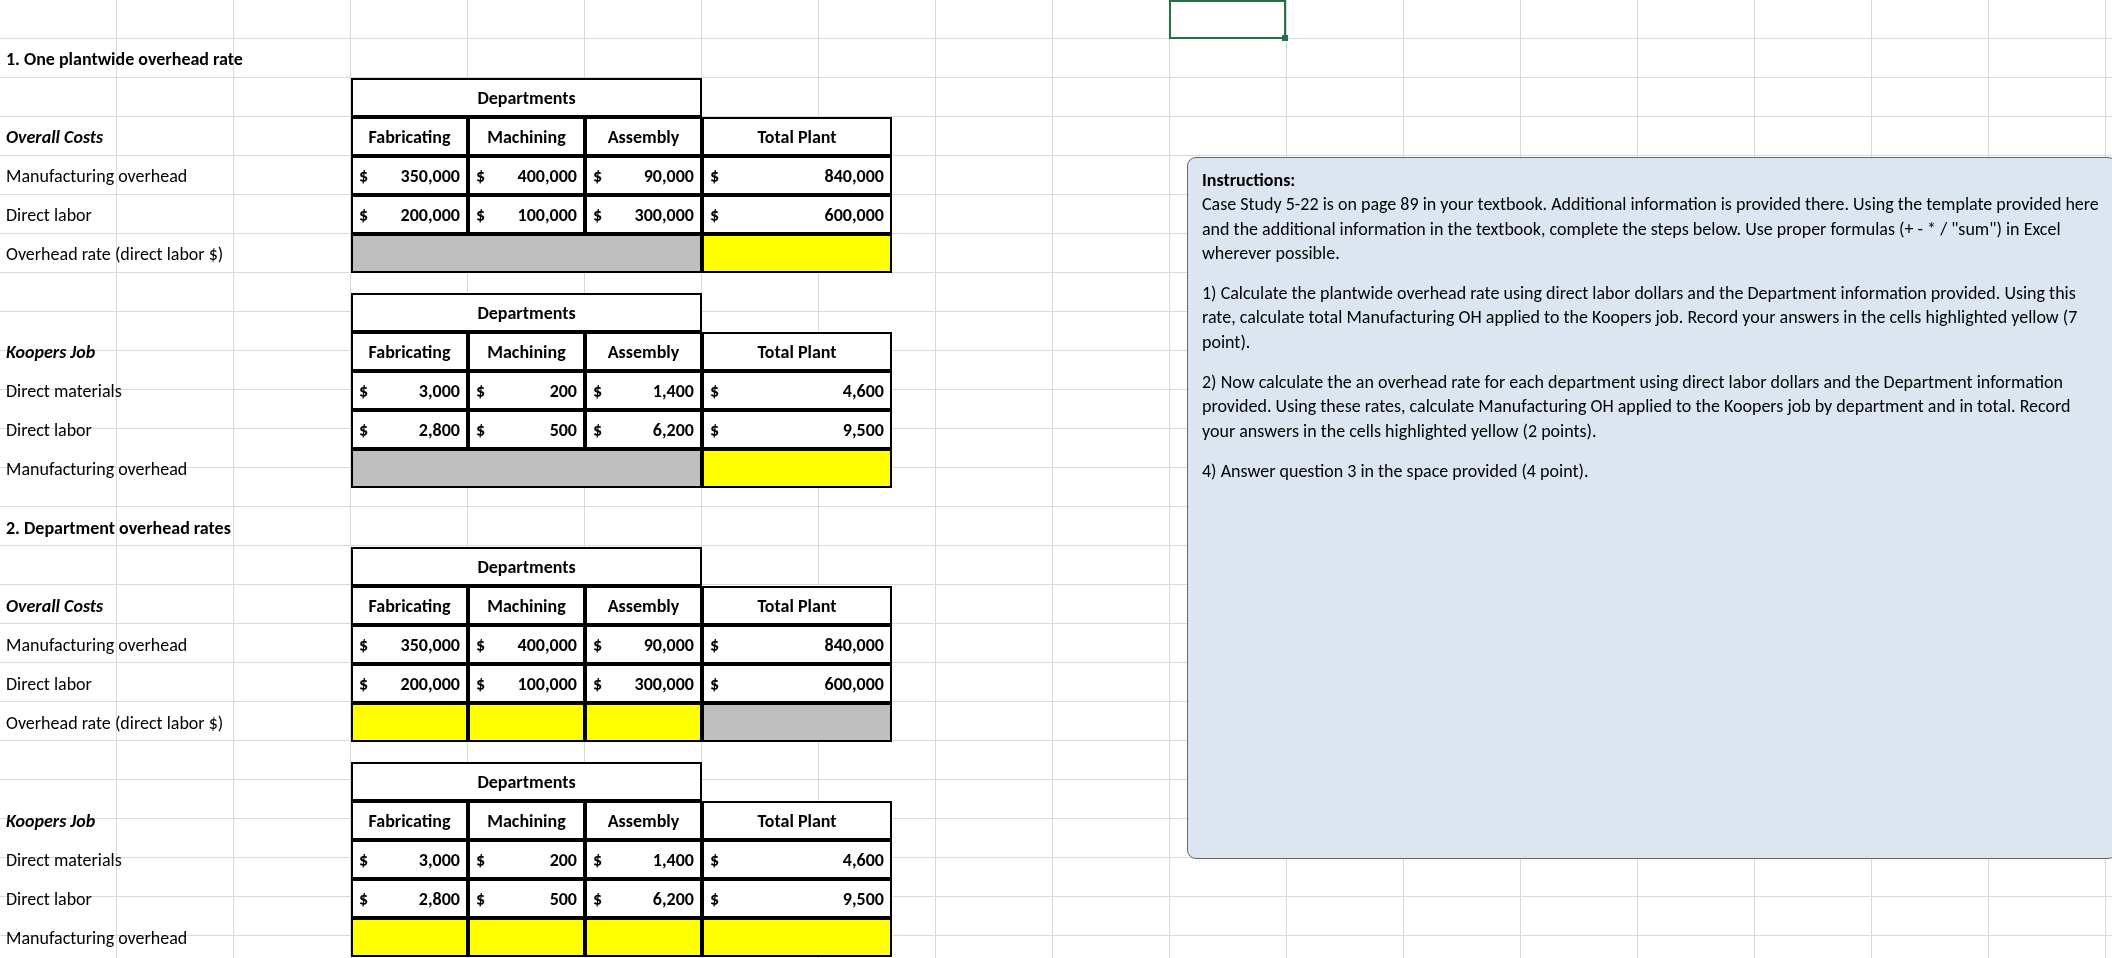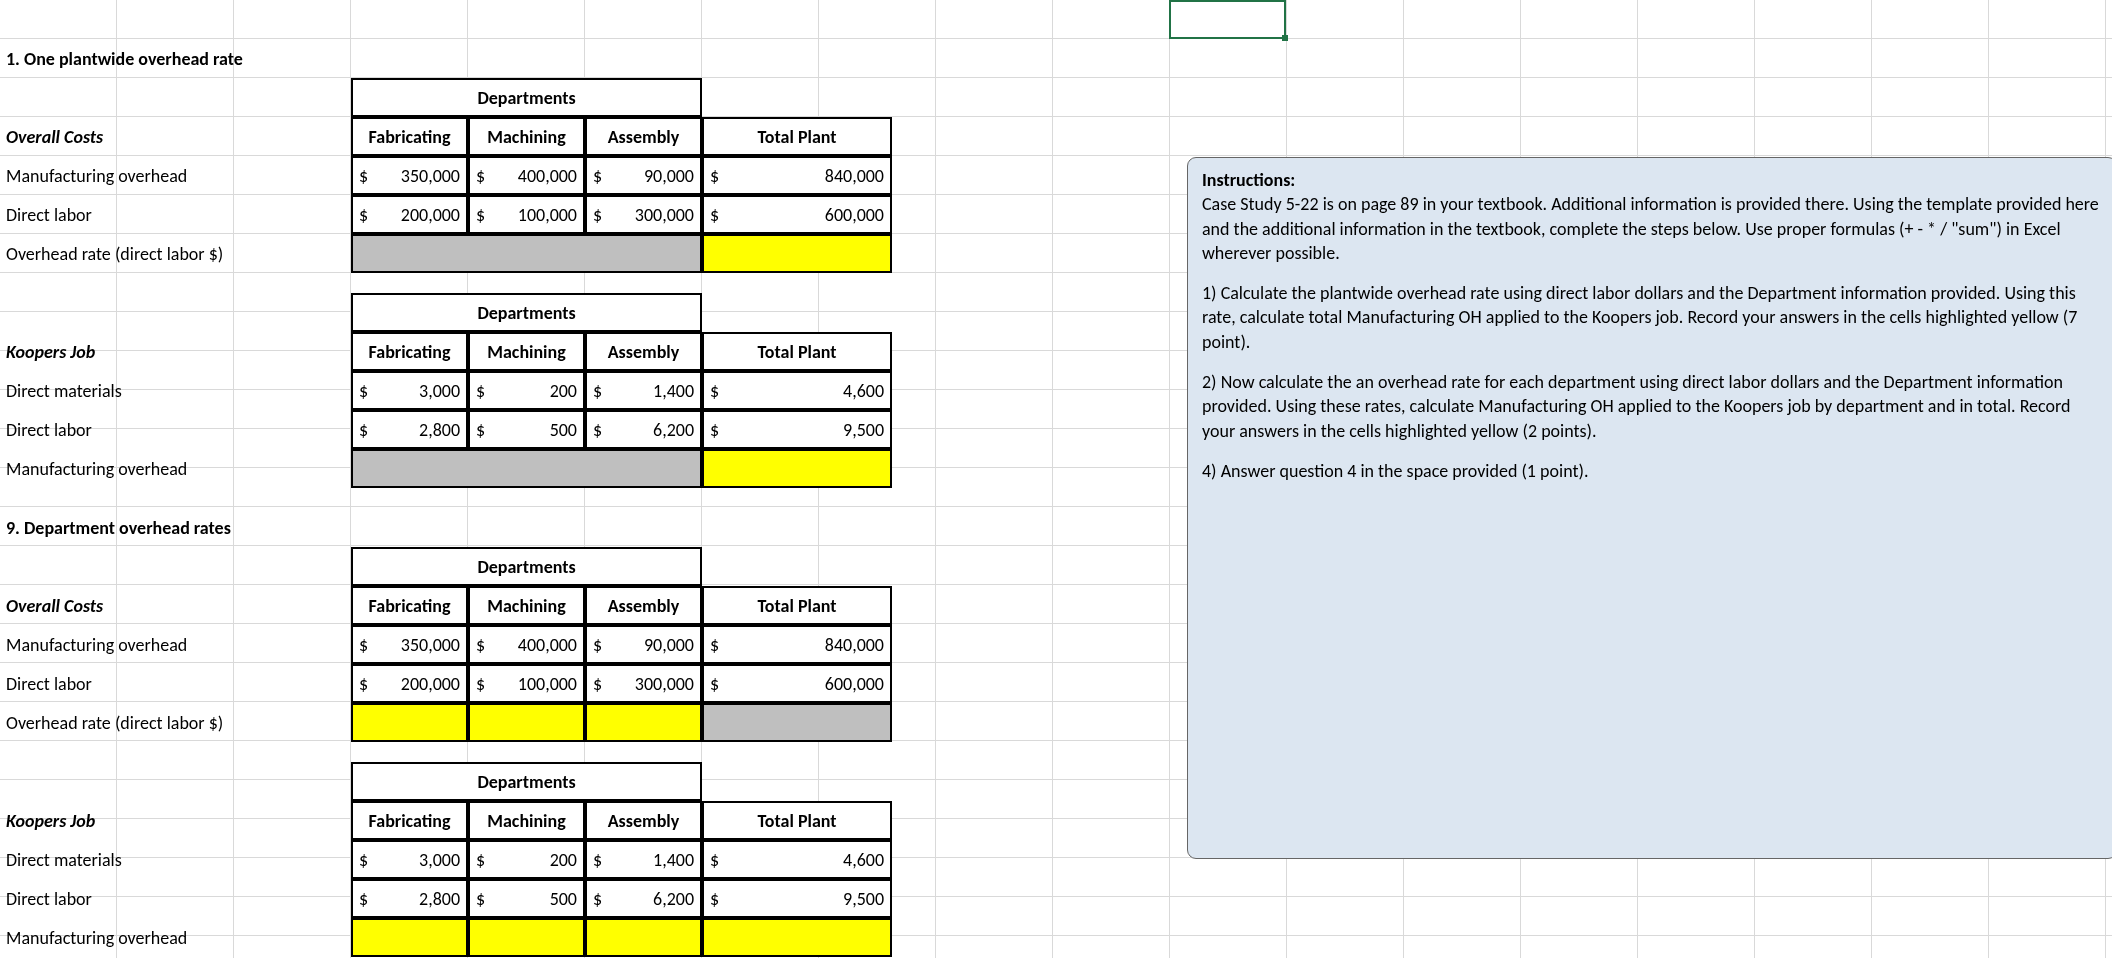--- a/index.html
+++ b/index.html
@@ -30,21 +30,21 @@
     padding: 4px 6px;
     display: flex;
     align-items: center;
     white-space: nowrap;
     overflow: hidden;
   }
   .bold  { font-weight: 700; }
   .italic{ font-style: italic; }
   .center{ justify-content: center; }
 
-  .dollar { justify-content: space-between; }
+  .dollar { justify-content: space-between; font-weight: bold; }
   .dollar::before { content: "$"; }
 
   .border-box { border: 2px solid #000; background: #fff; }
 
   .gray   { background: #bfbfbf; }
   .yellow { background: #ffff00; }
 
   
   .instructions {
     position: absolute;
@@ -125,21 +125,21 @@
   <div class="cell" style="left:0px; top:410px; width:351px; height:39px;">Direct labor</div>
   <div class="cell dollar border-box" style="left:351px; top:410px; width:117px; height:39px;">2,800</div>
   <div class="cell dollar border-box" style="left:468px; top:410px; width:117px; height:39px;">500</div>
   <div class="cell dollar border-box" style="left:585px; top:410px; width:117px; height:39px;">6,200</div>
   <div class="cell dollar border-box" style="left:702px; top:410px; width:190px; height:39px;">9,500</div>
 
   <div class="cell" style="left:0px; top:449px; width:351px; height:39px;">Manufacturing overhead</div>
   <div class="cell gray border-box" style="left:351px; top:449px; width:351px; height:39px;"></div>
   <div class="cell yellow border-box" style="left:702px; top:449px; width:190px; height:39px;"></div>
 
-  <div class="cell bold" style="left:0px; top:508px; width:350px; height:39px;">9. Department overhead rates</div>
+  <div class="cell bold" style="left:0px; top:508px; width:350px; height:39px;">2. Department overhead rates</div>
 
   <div class="cell bold center border-box" style="left:351px; top:547px; width:351px; height:39px;">Departments</div>
 
   <div class="cell bold italic" style="left:0px; top:586px; width:351px; height:39px;">Overall Costs</div>
   <div class="cell bold center border-box" style="left:351px; top:586px; width:117px; height:39px;">Fabricating</div>
   <div class="cell bold center border-box" style="left:468px; top:586px; width:117px; height:39px;">Machining</div>
   <div class="cell bold center border-box" style="left:585px; top:586px; width:117px; height:39px;">Assembly</div>
   <div class="cell bold center border-box" style="left:702px; top:586px; width:190px; height:39px;">Total Plant</div>
 
   <div class="cell" style="left:0px; top:625px; width:351px; height:39px;">Manufacturing overhead</div>
@@ -186,16 +186,16 @@
   <div class="cell yellow border-box" style="left:585px; top:918px; width:117px; height:39px;"></div>
   <div class="cell yellow border-box" style="left:702px; top:918px; width:190px; height:39px;"></div>
 
   <div class="instructions" style="left:1187px; top:157px; width:900px; height:680px;border-radius:9px;">
     <p>
       <b><span>Instructions:</span></b><br>
       <span>Case Study 5-22 is on page 89 in your textbook. Additional information is provided there. Using the template provided here and the additional information in the textbook, complete the steps below. Use proper formulas (+ - * / "sum") in Excel wherever possible.</span>
     </p>
     <p>1) Calculate the plantwide overhead rate using direct labor dollars and the Department information provided. Using this rate, calculate total Manufacturing OH applied to the Koopers job. Record your answers in the cells highlighted yellow (7 point).</p>
     <p>2) Now calculate the an overhead rate for each department using direct labor dollars and the Department information provided. Using these rates, calculate Manufacturing OH applied to the Koopers job by department and in total. Record your answers in the cells highlighted yellow (2 points).</p>
-    <p>4) Answer question 4 in the space provided (1 point).</p>
+    <p>4) Answer question 3 in the space provided (4 point).</p>
   </div>
 
 </div>
 
 </body></html>

